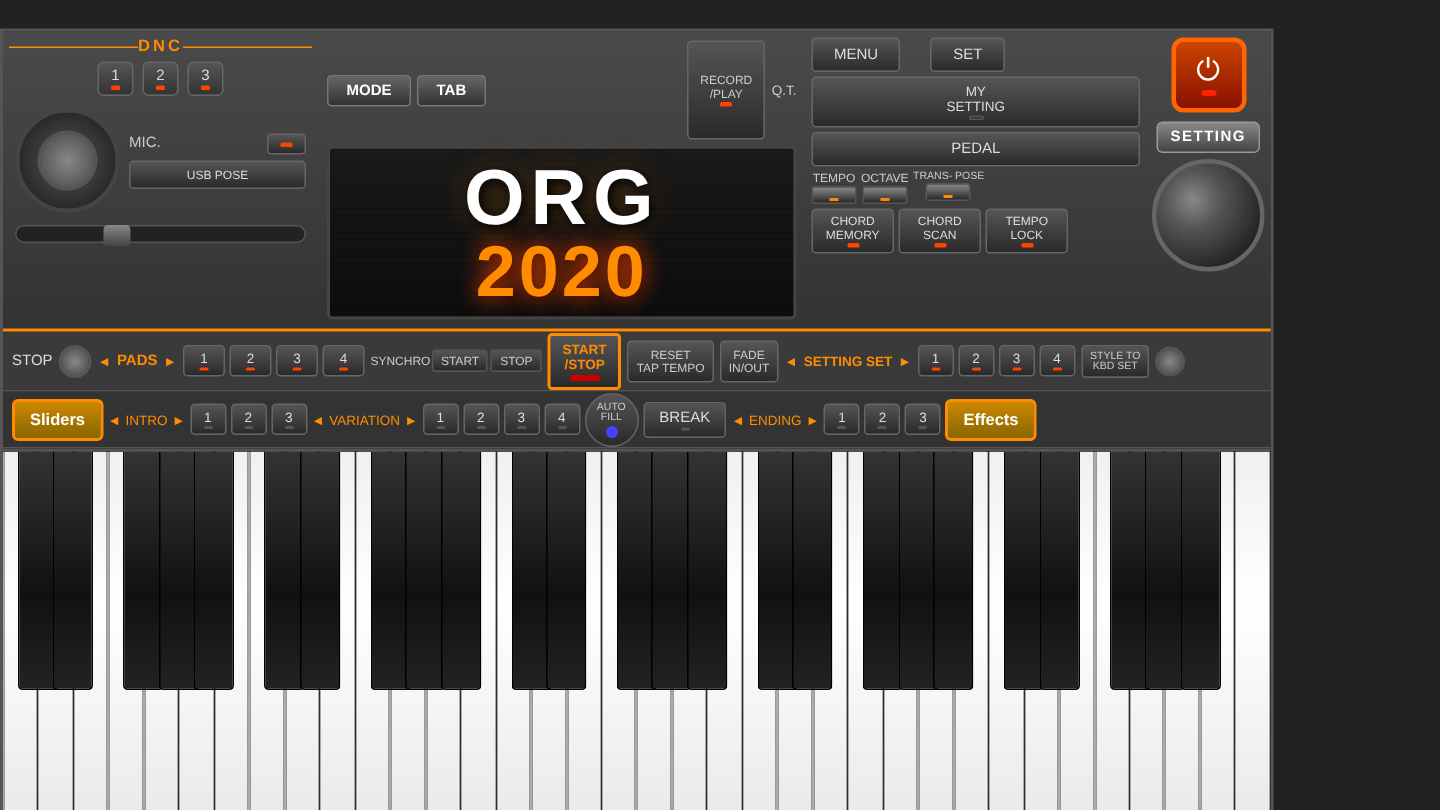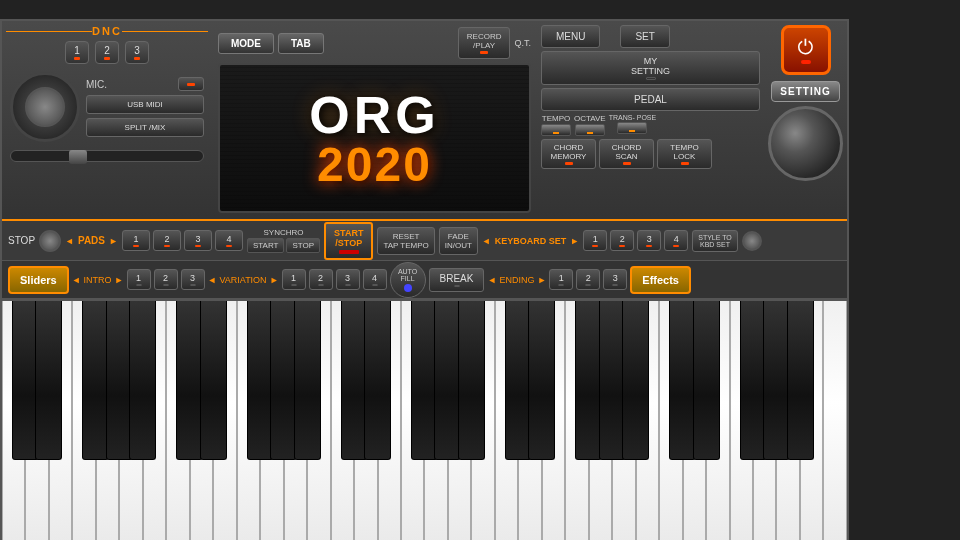--- a/index.html
+++ b/index.html
@@ -198,21 +198,21 @@
       padding: 4px 12px;
       cursor: pointer;
     }
 
     .btn-record {
       background: linear-gradient(180deg, #555, #2a2a2a);
       border: 1px solid #666;
       border-radius: 3px;
       color: #ccc;
       font-size: 9px;
-      padding: 4px 8px;
+      padding: 21px 8px;
       cursor: pointer;
       text-align: center;
     }
 
     .btn-record .led {
       width: 8px;
       height: 3px;
       background: #ff4400;
       margin: 1px auto 0;
       border-radius: 1px;
@@ -497,21 +497,21 @@
     .pad-btn .led {
       width: 6px;
       height: 2px;
       background: #ff4400;
       margin: 1px auto 0;
       border-radius: 1px;
     }
 
     .synchro-group {
       display: flex;
-      flex-direction: column;
+      flex-direction: row;
       align-items: center;
       gap: 1px;
     }
 
     .synchro-label {
       color: #ccc;
       font-size: 8px;
     }
 
     .synchro-btns {
@@ -871,23 +871,21 @@
         </div>
         <div class="left-buttons">
           <div class="mic-row">
             <span class="mic-label">MIC.</span>
             <div style="flex:1"></div>
             <div class="btn-rect">
               <div class="led"></div>
             </div>
           </div>
           <div class="btn-rect" style="font-size:8px;">USB
-MIDI</div>
-          <div class="btn-rect" style="font-size:8px;">SPLIT
-/MIX</div>
+POSE</div>
         </div>
       </div>
 
       <div style="padding: 0 4px;">
         <div class="slider-bar">
           <div class="slider-thumb"></div>
         </div>
       </div>
     </div>
 
@@ -991,21 +989,21 @@
 
     <div class="start-stop-btn">
       <span>START<br>/STOP</span>
       <div class="start-stop-led"></div>
     </div>
 
     <div class="reset-btn" style="text-align:center;font-size:8px;">RESET<br>TAP TEMPO</div>
     <div class="fade-btn">FADE<br>IN/OUT</div>
 
     <span class="arrows">◄</span>
-    <span class="kbd-section-label">KEYBOARD SET</span>
+    <span class="kbd-section-label">SETTING SET</span>
     <span class="arrows">►</span>
 
     <div class="pad-group">
       <button class="kbd-btn">1<div class="led"></div></button>
       <button class="kbd-btn">2<div class="led"></div></button>
       <button class="kbd-btn">3<div class="led"></div></button>
       <button class="kbd-btn">4<div class="led"></div></button>
     </div>
 
     <div class="style-to-btn" style="font-size:7px;">STYLE TO<br>KBD SET</div>

